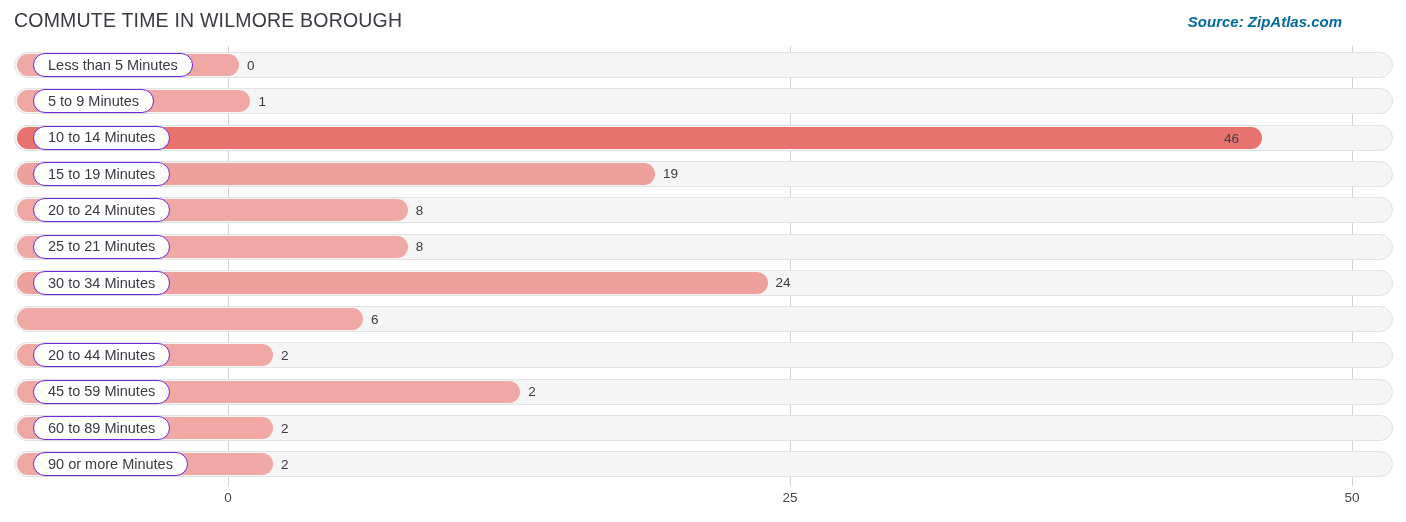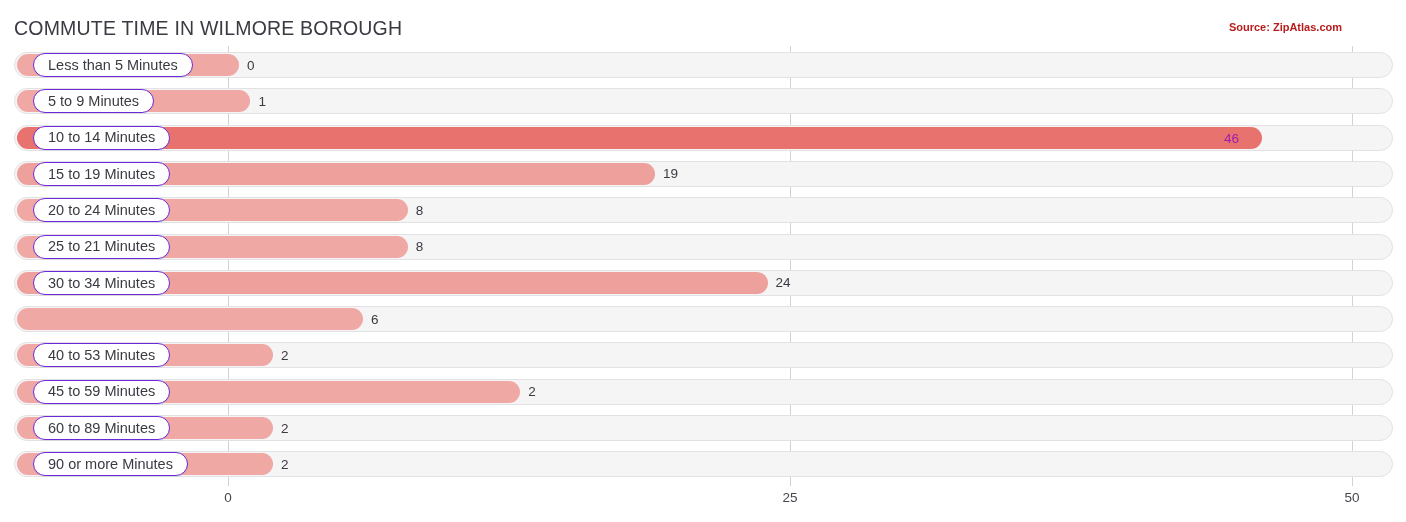--- a/index.html
+++ b/index.html
@@ -14,39 +14,39 @@
     overflow: hidden;
     position: relative;
   }
 
   
   #header {
     position: absolute;
     left: 0; top: 0;
     width: 1354px;
     height: 46px;
-    margin-top: 8px;
   }
   #chart-title {
     position: absolute;
     left: 14px;
     top: 9px;
     font-size: 19.5px;
     font-weight: 400;
     letter-spacing: 0.2px;
     color: #3a3a42;
     white-space: nowrap;
   }
   #source-label {
     position: absolute;
     right: 12px;
     top: 13px;
-    font-size: 11px;
+    font-size: 15px;
+    font-style: italic;
     font-weight: 700;
-    color: #b91c1c;
+    color: #0369a1;
     white-space: nowrap;
   }
 
   
   #plot {
     position: absolute;
     left: 0;
     top: 46px;
     width: 1406px;
     height: 440px;
@@ -127,21 +127,21 @@
     color: #3a3a42;
     white-space: nowrap;
   }
   .value-in {
     position: absolute;
     top: 0;
     height: 28px;
     display: flex;
     align-items: center;
     font-size: 13.5px;
-    color: #a21caf;
+    color: #404040;
     white-space: nowrap;
   }
 
   
   #axis {
     position: absolute;
     left: 0;
     top: 486px;
     width: 1406px;
     height: 36px;
@@ -228,21 +228,21 @@
       </div>
       <div class="row" style="top: 260.1px;">
         <div class="track"></div>
         <div class="bar" style="width: 345.88px; background: rgb(240, 168, 165);"></div>
         <div class="value-out" style="left: 356.88px;">6</div>
       </div>
       <div class="row" style="top: 296.4px;">
         <div class="track"></div>
         <div class="bar" style="width: 255.96px; background: rgb(240, 168, 165);"></div>
         <div class="label-pill">
-          <span class="label-text">40 to 53 Minutes</span>
+          <span class="label-text">20 to 44 Minutes</span>
         </div>
         <div class="value-out" style="left: 266.96px;">2</div>
       </div>
       <div class="row" style="top: 332.7px;">
         <div class="track"></div>
         <div class="bar" style="width: 503.24px; background: rgb(240, 168, 165);"></div>
         <div class="label-pill">
           <span class="label-text">45 to 59 Minutes</span>
         </div>
         <div class="value-out" style="left: 514.24px;">2</div>

